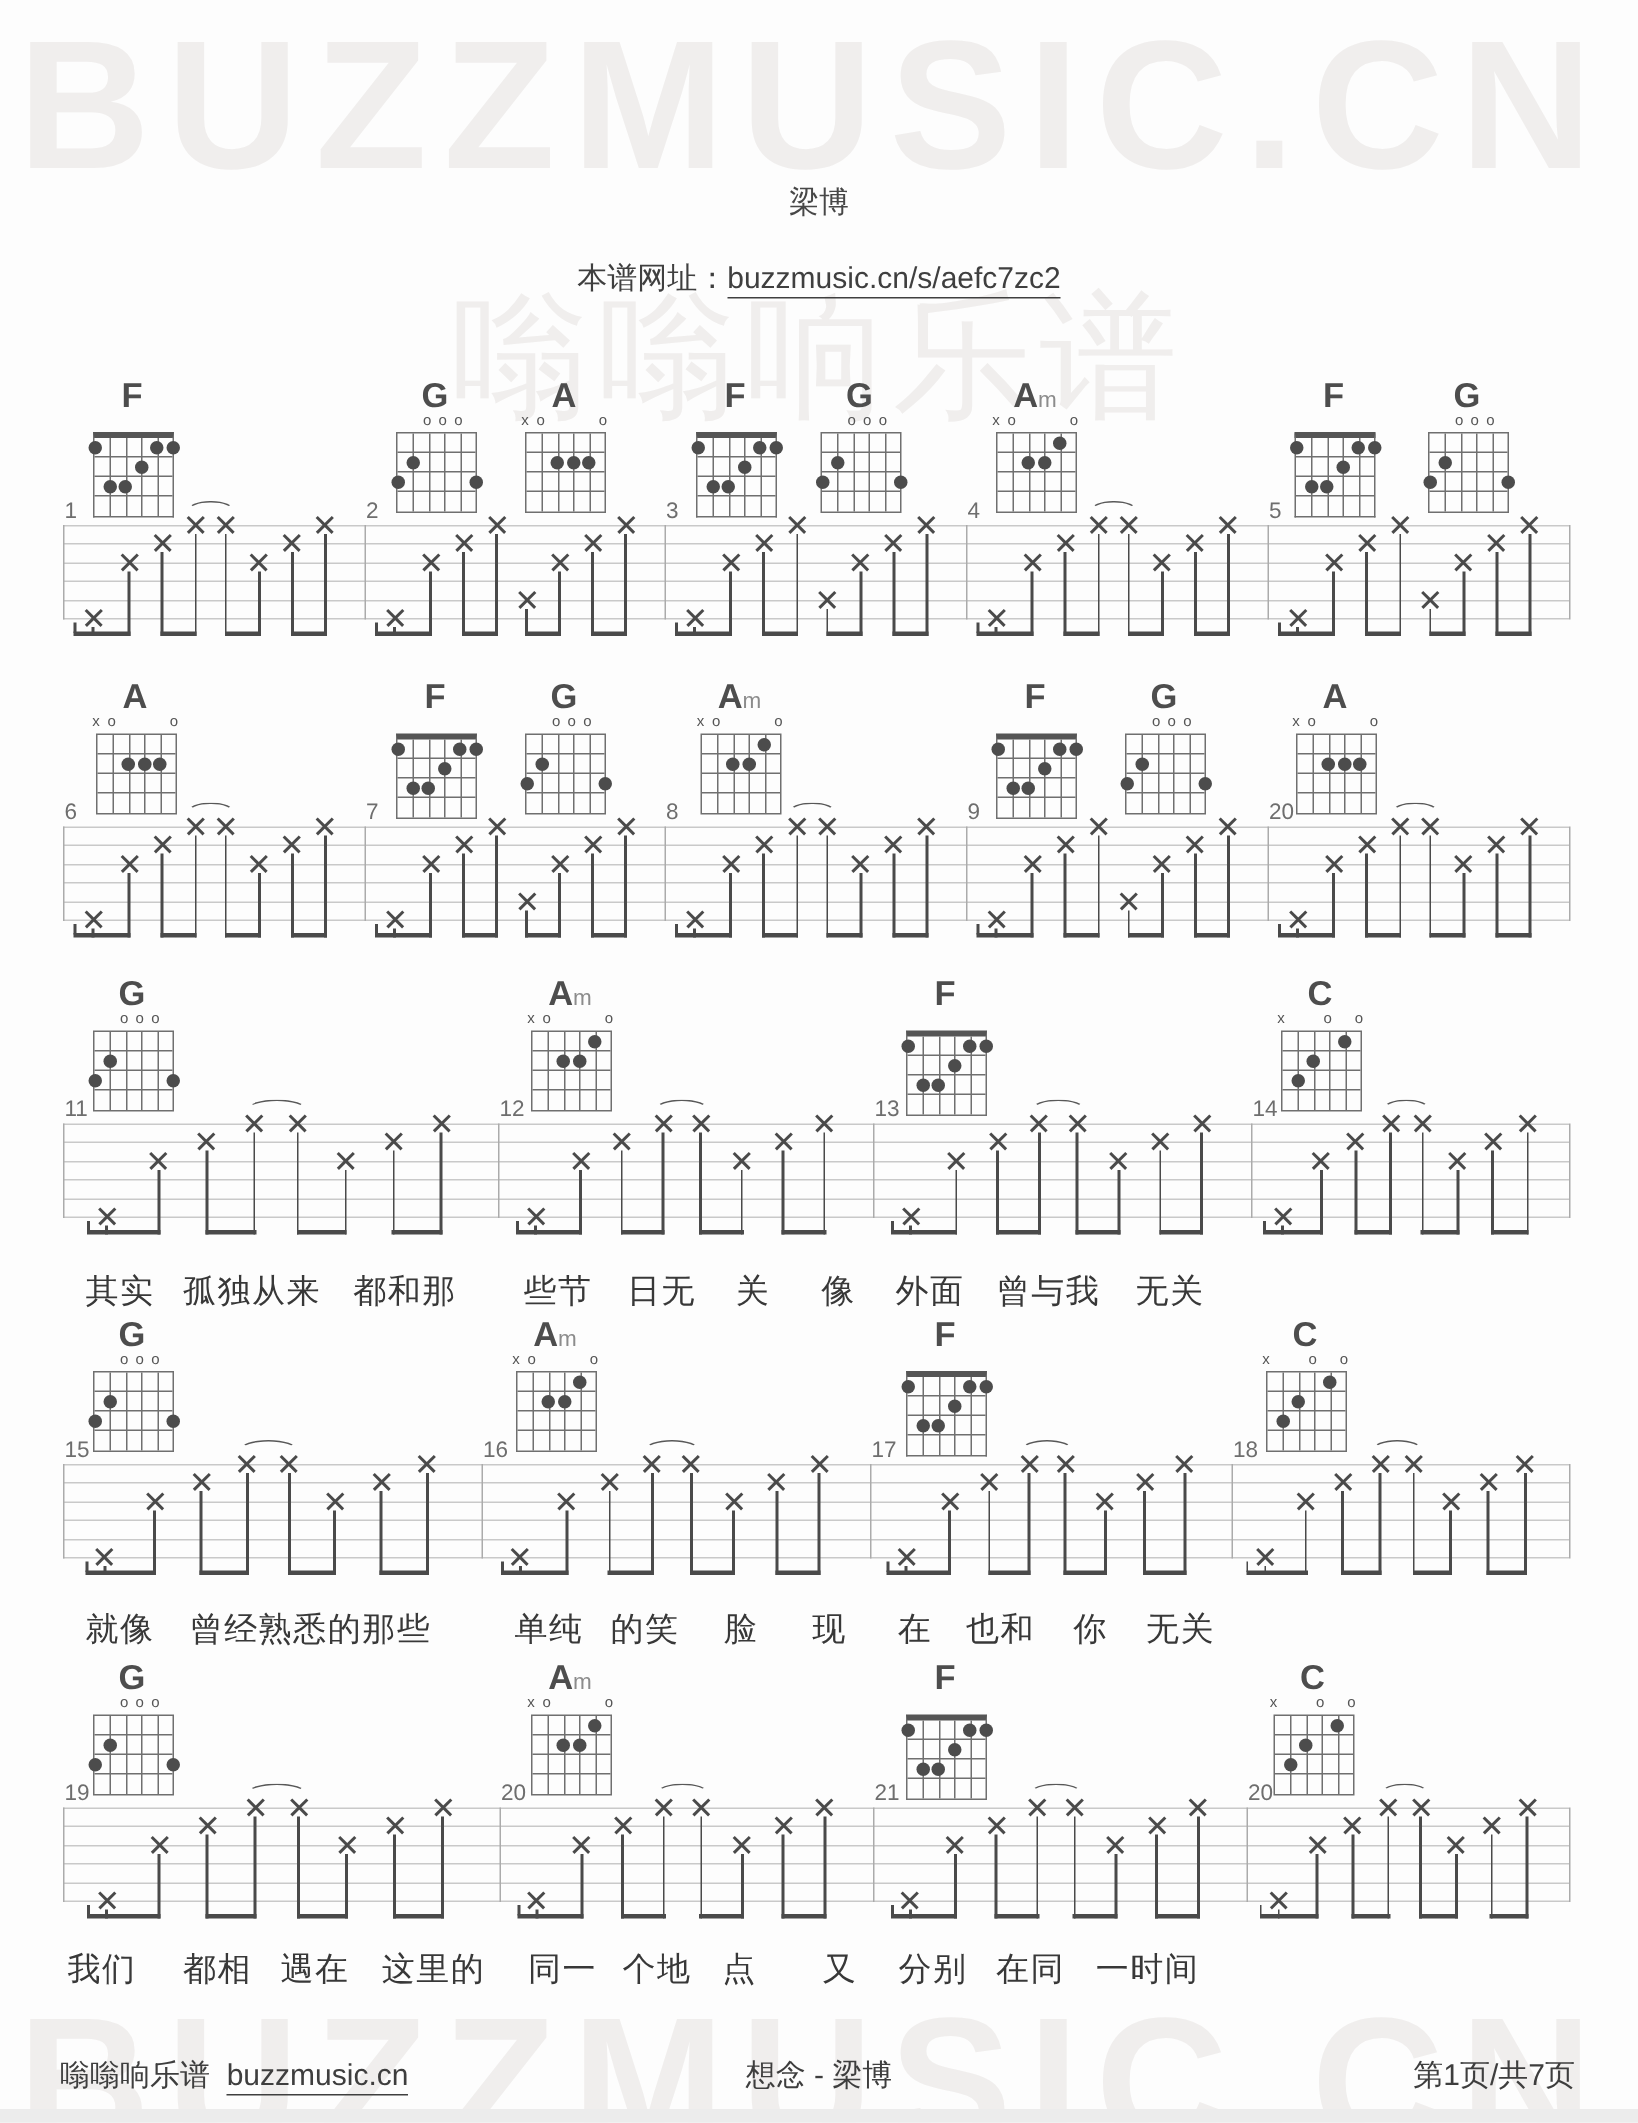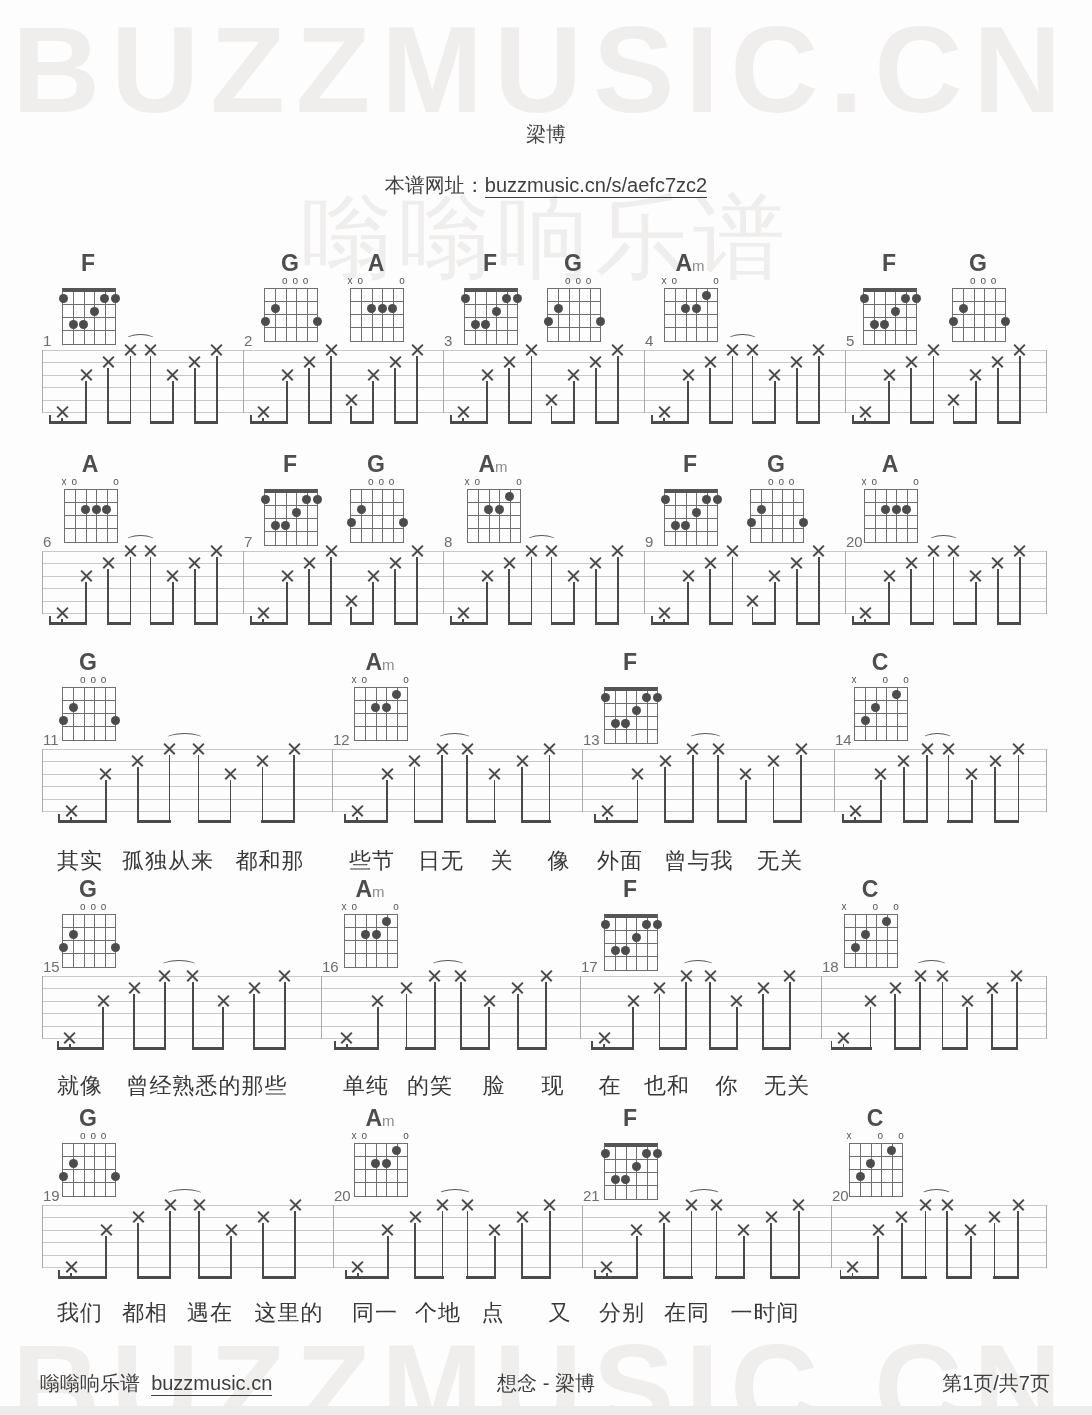--- a/index.html
+++ b/index.html
@@ -1127,21 +1127,21 @@
           <div class="cg-v" style="left: 20.8px;"></div>
           <div class="cg-h" style="top: 25px;"></div>
           <div class="cg-v" style="left: 31.2px;"></div>
           <div class="cg-h" style="top: 38px;"></div>
           <div class="cg-v" style="left: 41.6px;"></div>
           <div class="chord-dot" style="left: 37.1px; top: 2px;"></div>
           <div class="chord-dot" style="left: 16.3px; top: 15px;"></div>
           <div class="chord-dot" style="left: 5.9px; top: 28px;"></div>
         </div>
       </div>
-      <div class="lyric" style="left: 80px; top: 1298px;">我们</div>
+      <div class="lyric" style="left: 68px; top: 1298px;">我们</div>
       <div class="lyric" style="left: 145px; top: 1298px;">都相</div>
       <div class="lyric" style="left: 210px; top: 1298px;">遇在</div>
       <div class="lyric" style="left: 289px; top: 1298px;">这里的</div>
       <div class="lyric" style="left: 375px; top: 1298px;">同一</div>
       <div class="lyric" style="left: 438px; top: 1298px;">个地</div>
       <div class="lyric" style="left: 493px; top: 1298px;">点</div>
       <div class="lyric" style="left: 560px; top: 1298px;">又</div>
       <div class="lyric" style="left: 622px; top: 1298px;">分别</div>
       <div class="lyric" style="left: 687px; top: 1298px;">在同</div>
       <div class="lyric" style="left: 765px; top: 1298px;">一时间</div>

